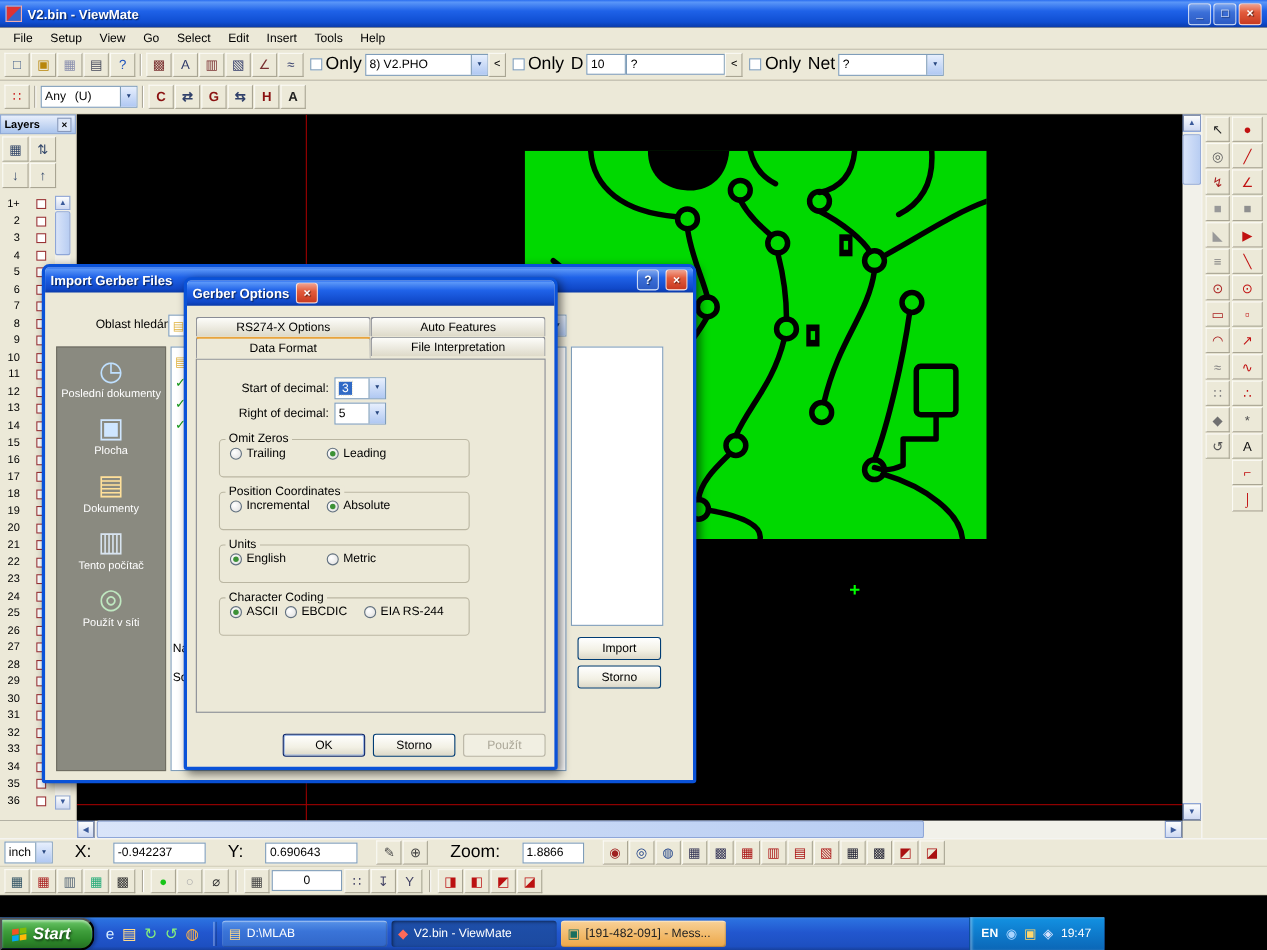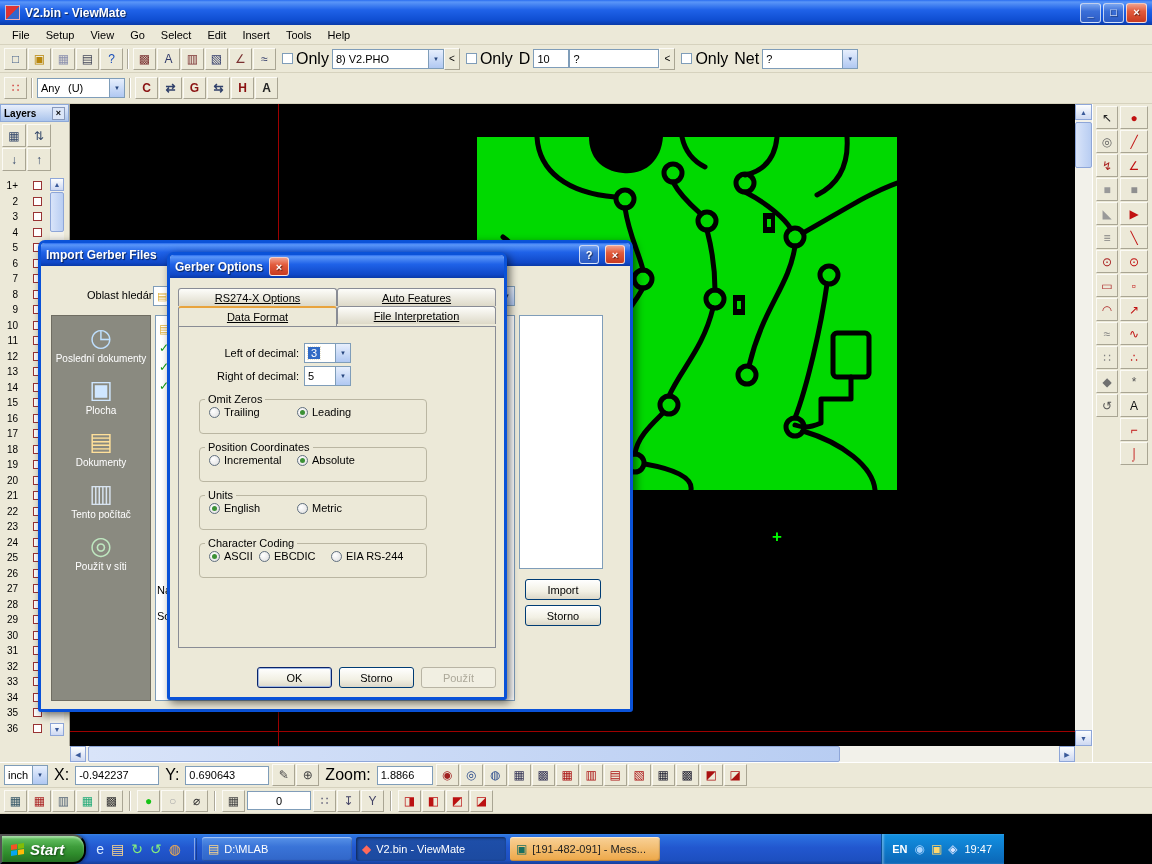--- a/index.html
+++ b/index.html
@@ -80,21 +80,21 @@
   
   .palette { position:absolute; left:1092px; top:104px; width:60px; height:658px; background:#ece9d8; border-left:1px solid #fff; }
   .pal-col { position:absolute; top:2px; display:flex; flex-direction:column; gap:1px; }
   .pal-col.c1 { left:3px; width:22px; }
   .pal-col.c2 { left:27px; width:28px; }
   .pal-btn { height:23px; background:#ece9d8; border:1px solid; border-color:#fbfaf5 #a9a593 #a9a593 #fbfaf5;
     display:flex; align-items:center; justify-content:center; padding:0; }
   .pal-btn .g { font-size:12px; line-height:1; }
 
   
-  .statusbar { top:762px; height:26px; border-top:1px solid #fff; gap:3px; }
+  .statusbar { top:762px; height:26px; border-top:1px solid #fff; gap:17px; }
   .tb3 { top:788px; height:26px; gap:2px; }
   .desktop-strip { position:absolute; left:0; top:814px; width:1152px; height:20px; background:#000; }
 
   
   .taskbar { position:absolute; left:0; top:834px; width:1004px; height:30px;
     background:linear-gradient(180deg,#3984e4 0%,#2b71e0 6%,#2257cf 45%,#1d4fc0 88%,#163f9a 100%); display:flex; align-items:center; }
   .start-button { height:30px; padding:0 20px 0 9px; border-radius:0 13px 13px 0; display:flex; align-items:center; gap:6px;
     background:linear-gradient(#6cc96a,#3f9e3c 40%,#2e8b2b 70%,#256f22); color:#fff; font-weight:bold; font-style:italic;
     font-size:15px; box-shadow:inset 0 2px 2px rgba(255,255,255,.4), 2px 0 3px rgba(0,0,0,.3); text-shadow:1px 1px 2px rgba(0,0,0,.5); }
   .flag { display:grid; grid-template-columns:6px 6px; grid-template-rows:5px 5px; gap:1px; transform:skewY(-8deg); }
@@ -143,21 +143,21 @@
     font-size:11px; font-family:inherit; height:21px; display:flex; align-items:center; justify-content:center; }
   .import-btn { position:absolute; left:484px; top:336px; width:76px; }
   .cancel-btn { position:absolute; left:484px; top:362px; width:76px; }
   .frag-na { position:absolute; left:116px; top:341px; }
   .frag-so { position:absolute; left:116px; top:367px; }
 
   
   .tabs { position:absolute; left:8px; top:33px; width:318px; }
   .tabrow { display:flex; }
   .tab { flex:1; height:18px; font-size:11px; display:flex; align-items:center; justify-content:center;
-    background:linear-gradient(#fdfdfa,#ddd9c8); border:1px solid #898c95; border-bottom:none; border-radius:3px 3px 0 0;text-decoration:underline; }
+    background:linear-gradient(#fdfdfa,#ddd9c8); border:1px solid #898c95; border-bottom:none; border-radius:3px 3px 0 0; }
   .tab.active { background:#ece9d8; height:20px; margin-bottom:-1px; position:relative; z-index:2; border-top:2px solid #e8a33d; }
   .tab-content { position:absolute; left:8px; top:71px; width:318px; height:322px; background:#ece9d8; border:1px solid #898c95; padding-top:13px; }
   .fr { display:flex; align-items:center; margin:3px 0; }
   .flabel { width:120px; text-align:right; margin-right:5px; }
   .combo .val.selected { background:#316ac5; color:#fff; padding:0 3px; outline:1px dotted #e8e4d0; }
   .gb { margin:7px 68px 0 20px; height:41px; border:1px solid #bab6a2; border-radius:4px; }
   .gb legend { font-size:11px; margin-left:5px; padding:0 3px; background:#ece9d8; }
   .opts { display:flex; align-items:center; padding:1px 0 0 9px; }
   .opt { display:flex; align-items:center; gap:4px; width:88px; }
   .opt.w50{width:50px;} .opt.w72{width:72px;} .opt.auto{width:auto;}
@@ -863,21 +863,21 @@
       <div class="tab">RS274-X Options</div>
       <div class="tab">Auto Features</div>
     </div>
     <div class="tabrow">
       <div class="tab active">Data Format</div>
       <div class="tab">File Interpretation</div>
     </div>
   </div>
   <div class="tab-content">
     <div class="fr">
-      <span class="flabel">Left of decimal:</span>
+      <span class="flabel">Start of decimal:</span>
       <div class="combo w47">
         <span class="val selected">3</span>
         <span class="arrow">▼</span>
       </div>
     </div>
     <div class="fr">
       <span class="flabel">Right of decimal:</span>
       <div class="combo w47">
         <span class="val">5</span>
         <span class="arrow">▼</span>

